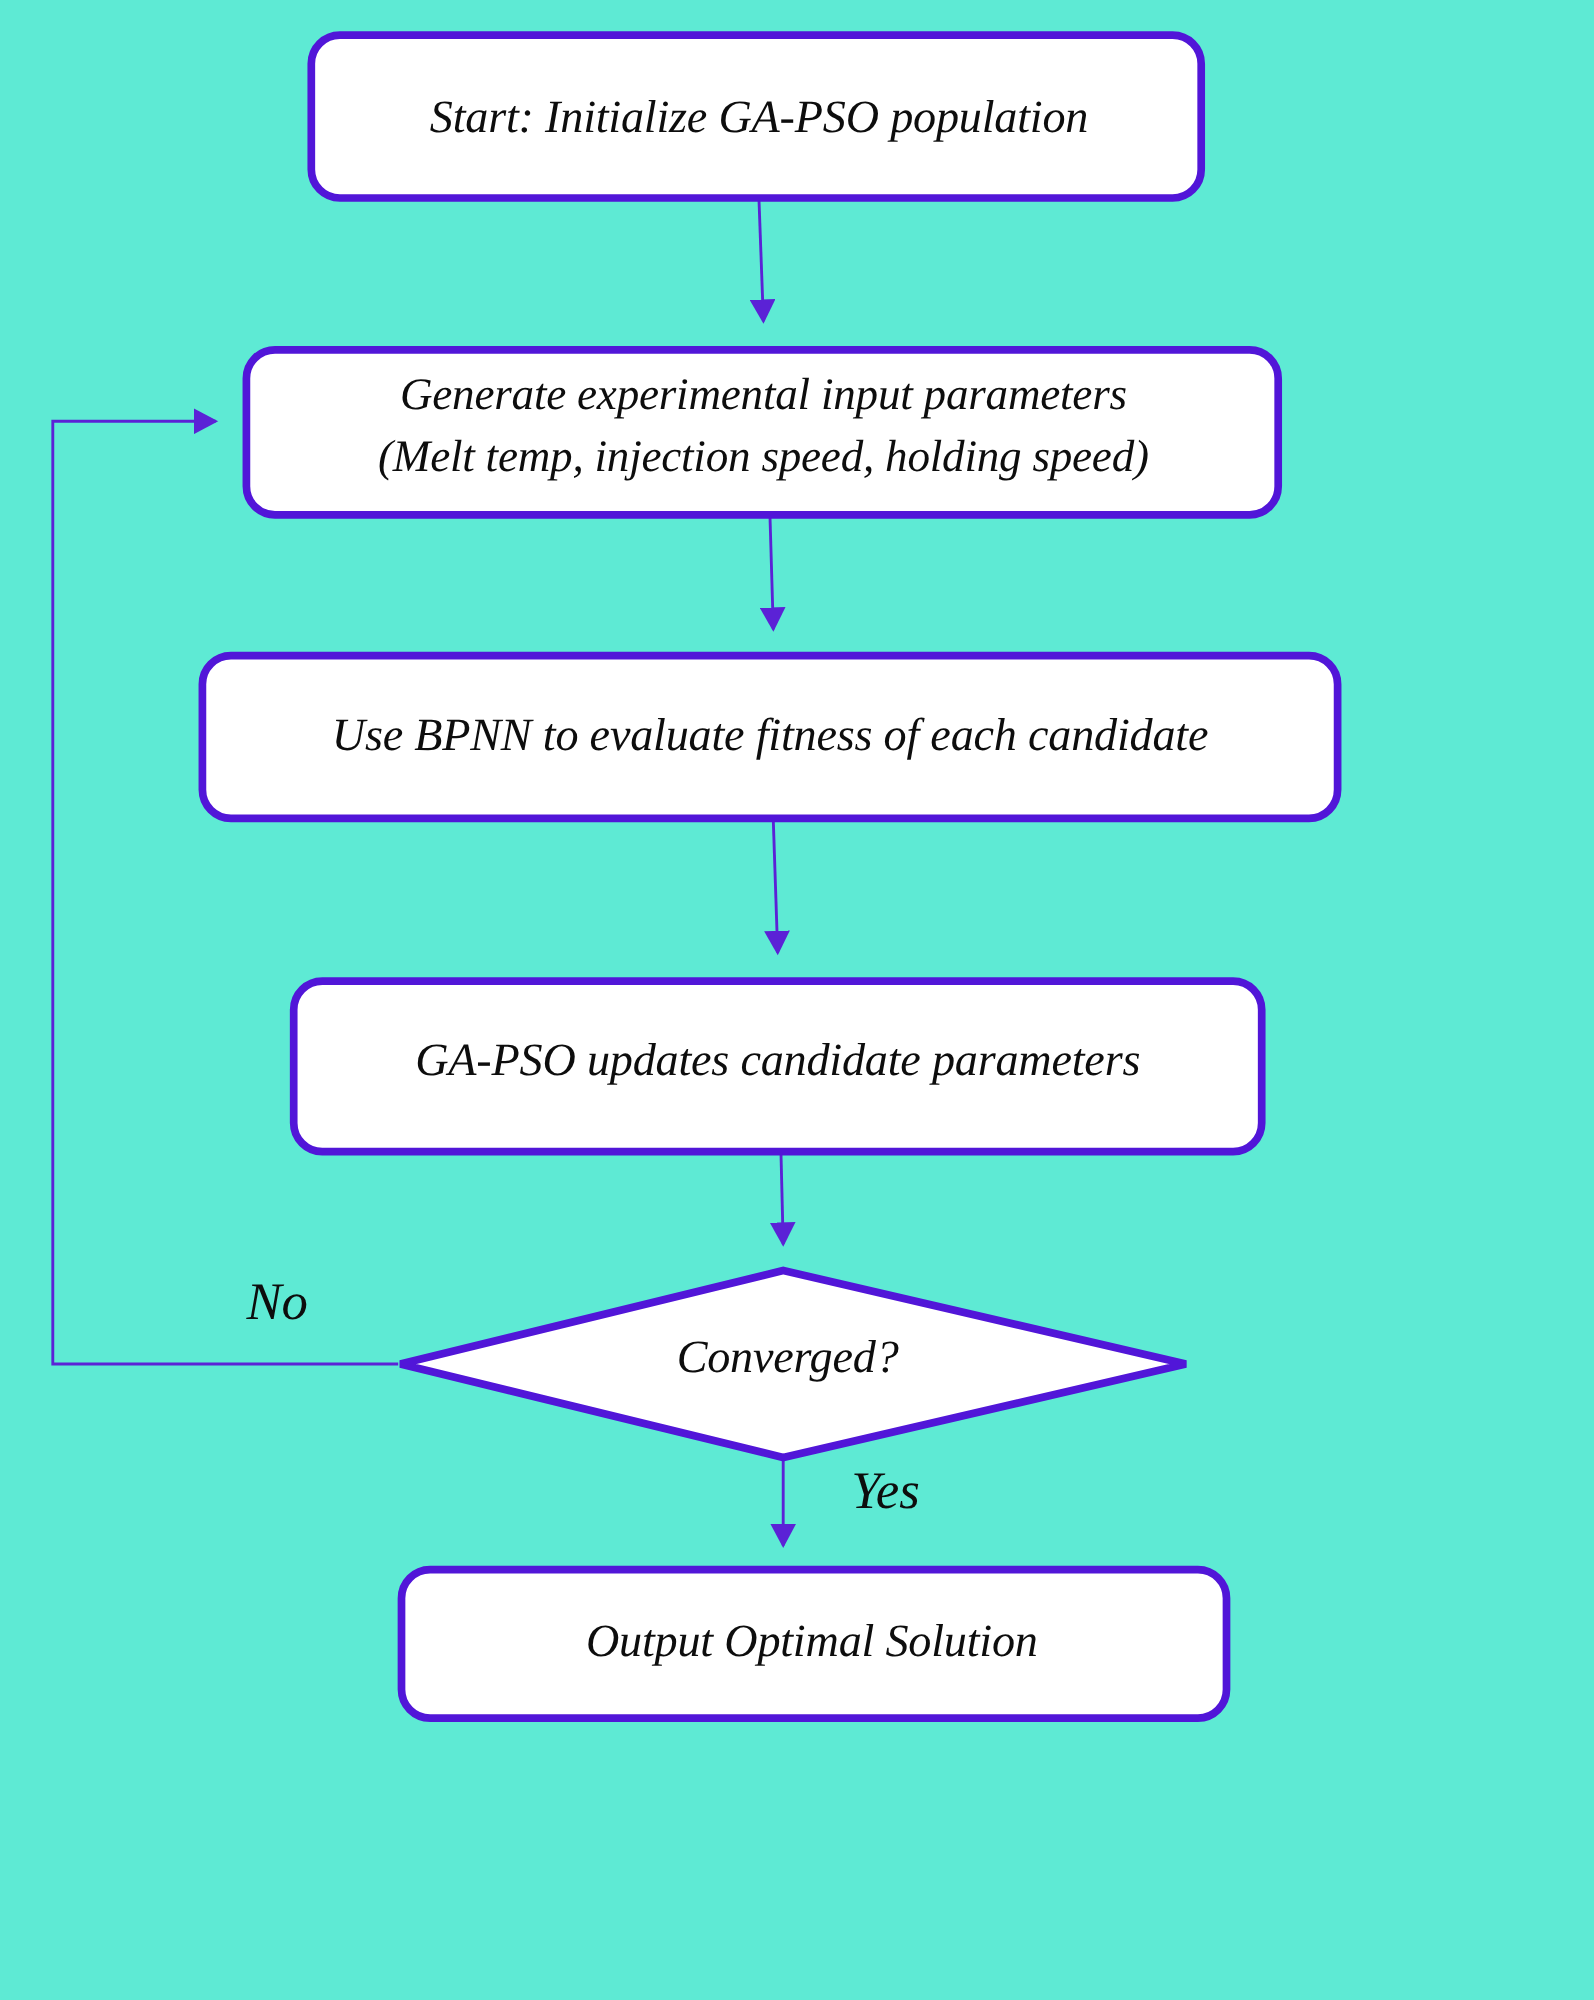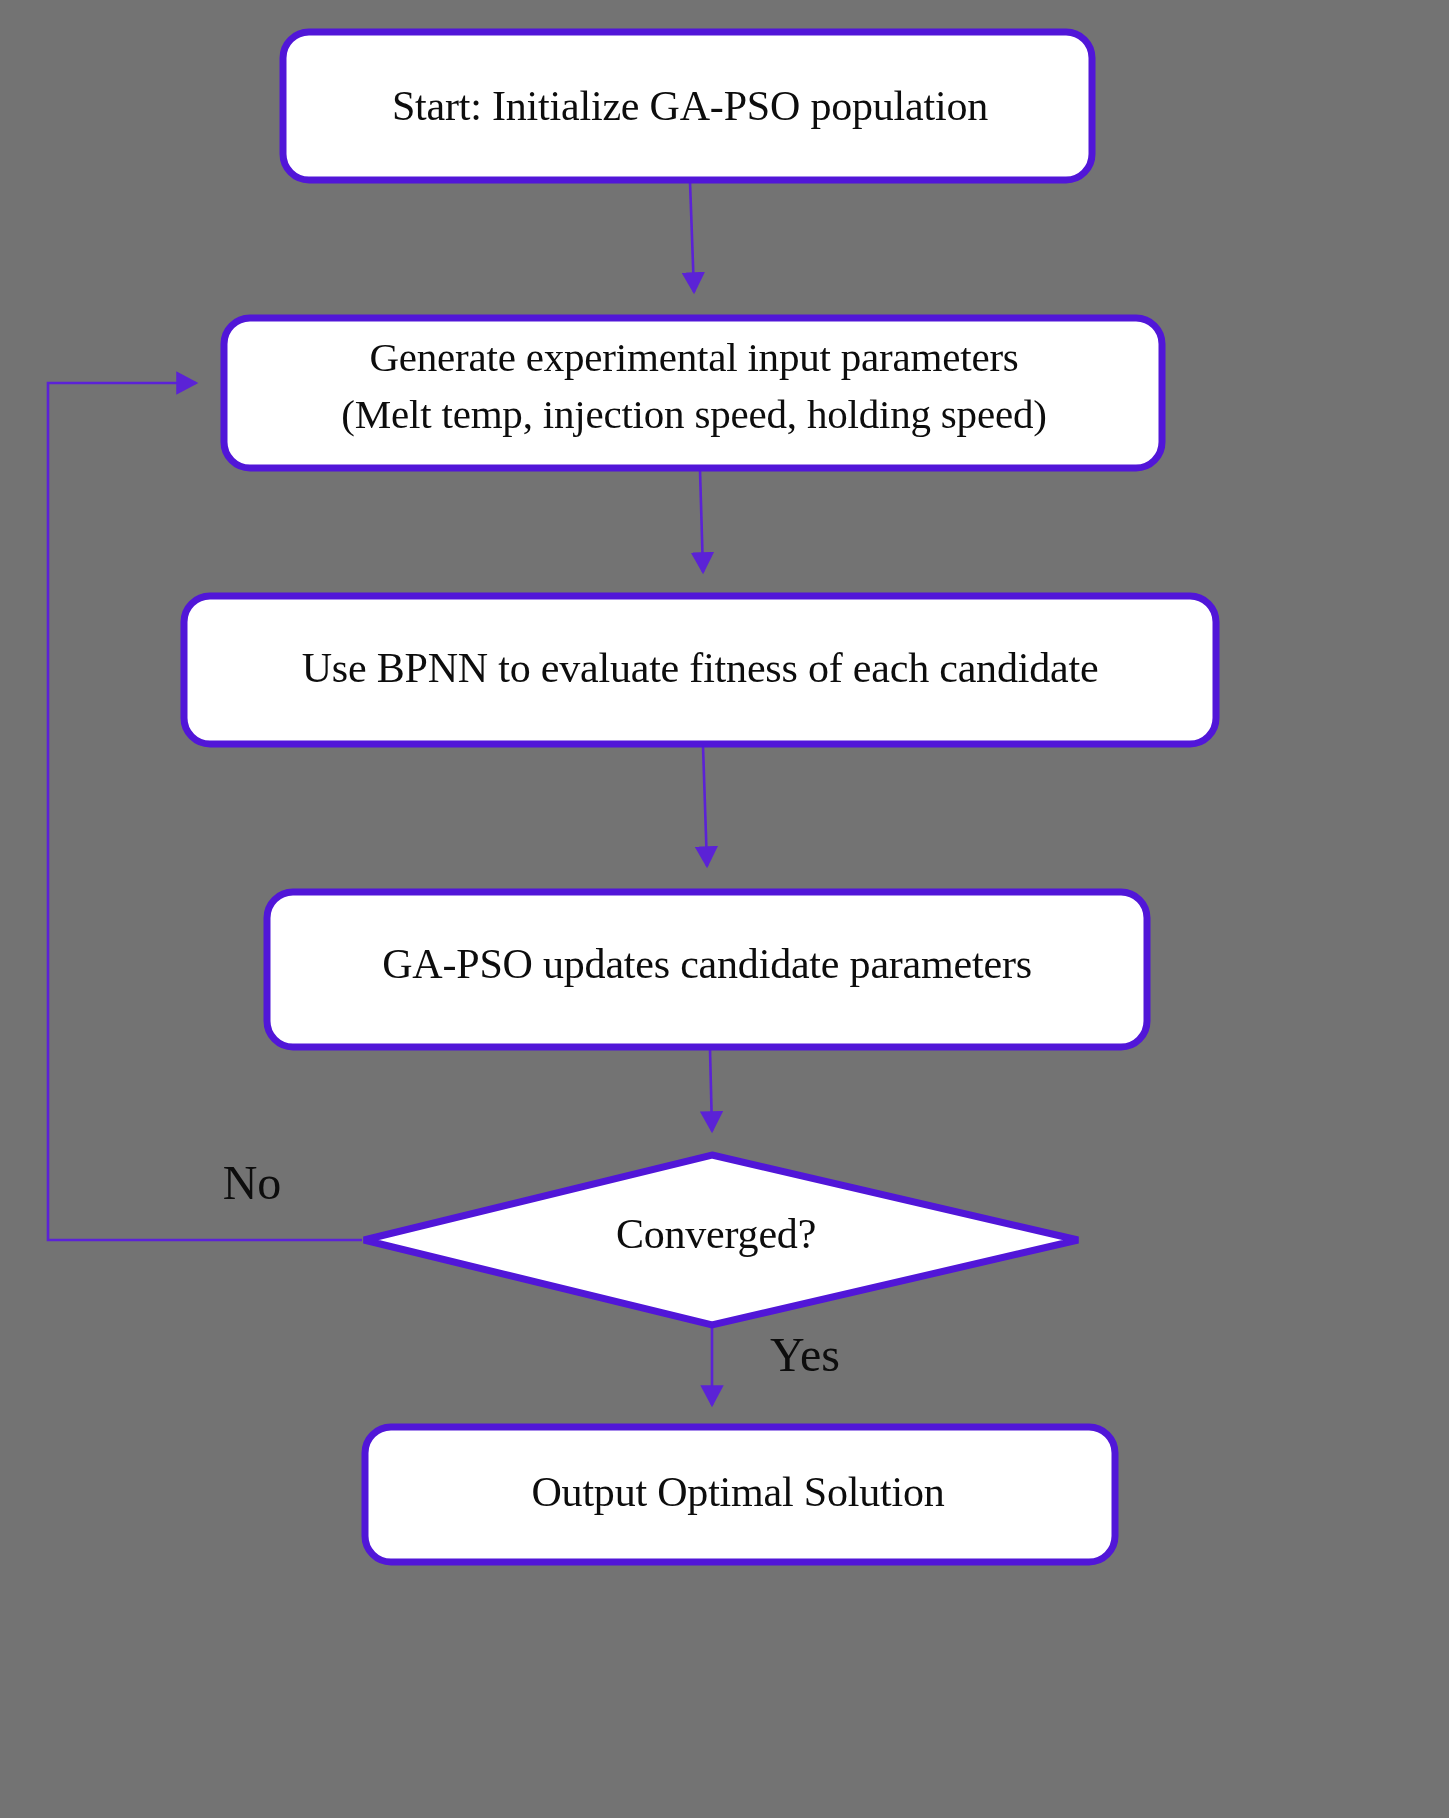--- a/index.html
+++ b/index.html
@@ -11,21 +11,22 @@
   body {
     width: 1449px;
     height: 1818px;
     overflow: hidden;
     font-family: "Liberation Serif", "DejaVu Serif", serif;
   }
   #flowchart-root {
     position: relative;
     width: 1449px;
     height: 1818px;
-    background: #737373;
+    background: #5eead4;
+    font-style: italic;
   }
   svg#flow-svg {
     position: absolute;
     top: 0;
     left: 0;
     width: 1449px;
     height: 1818px;
     display: block;
   }
   .node-shape {

